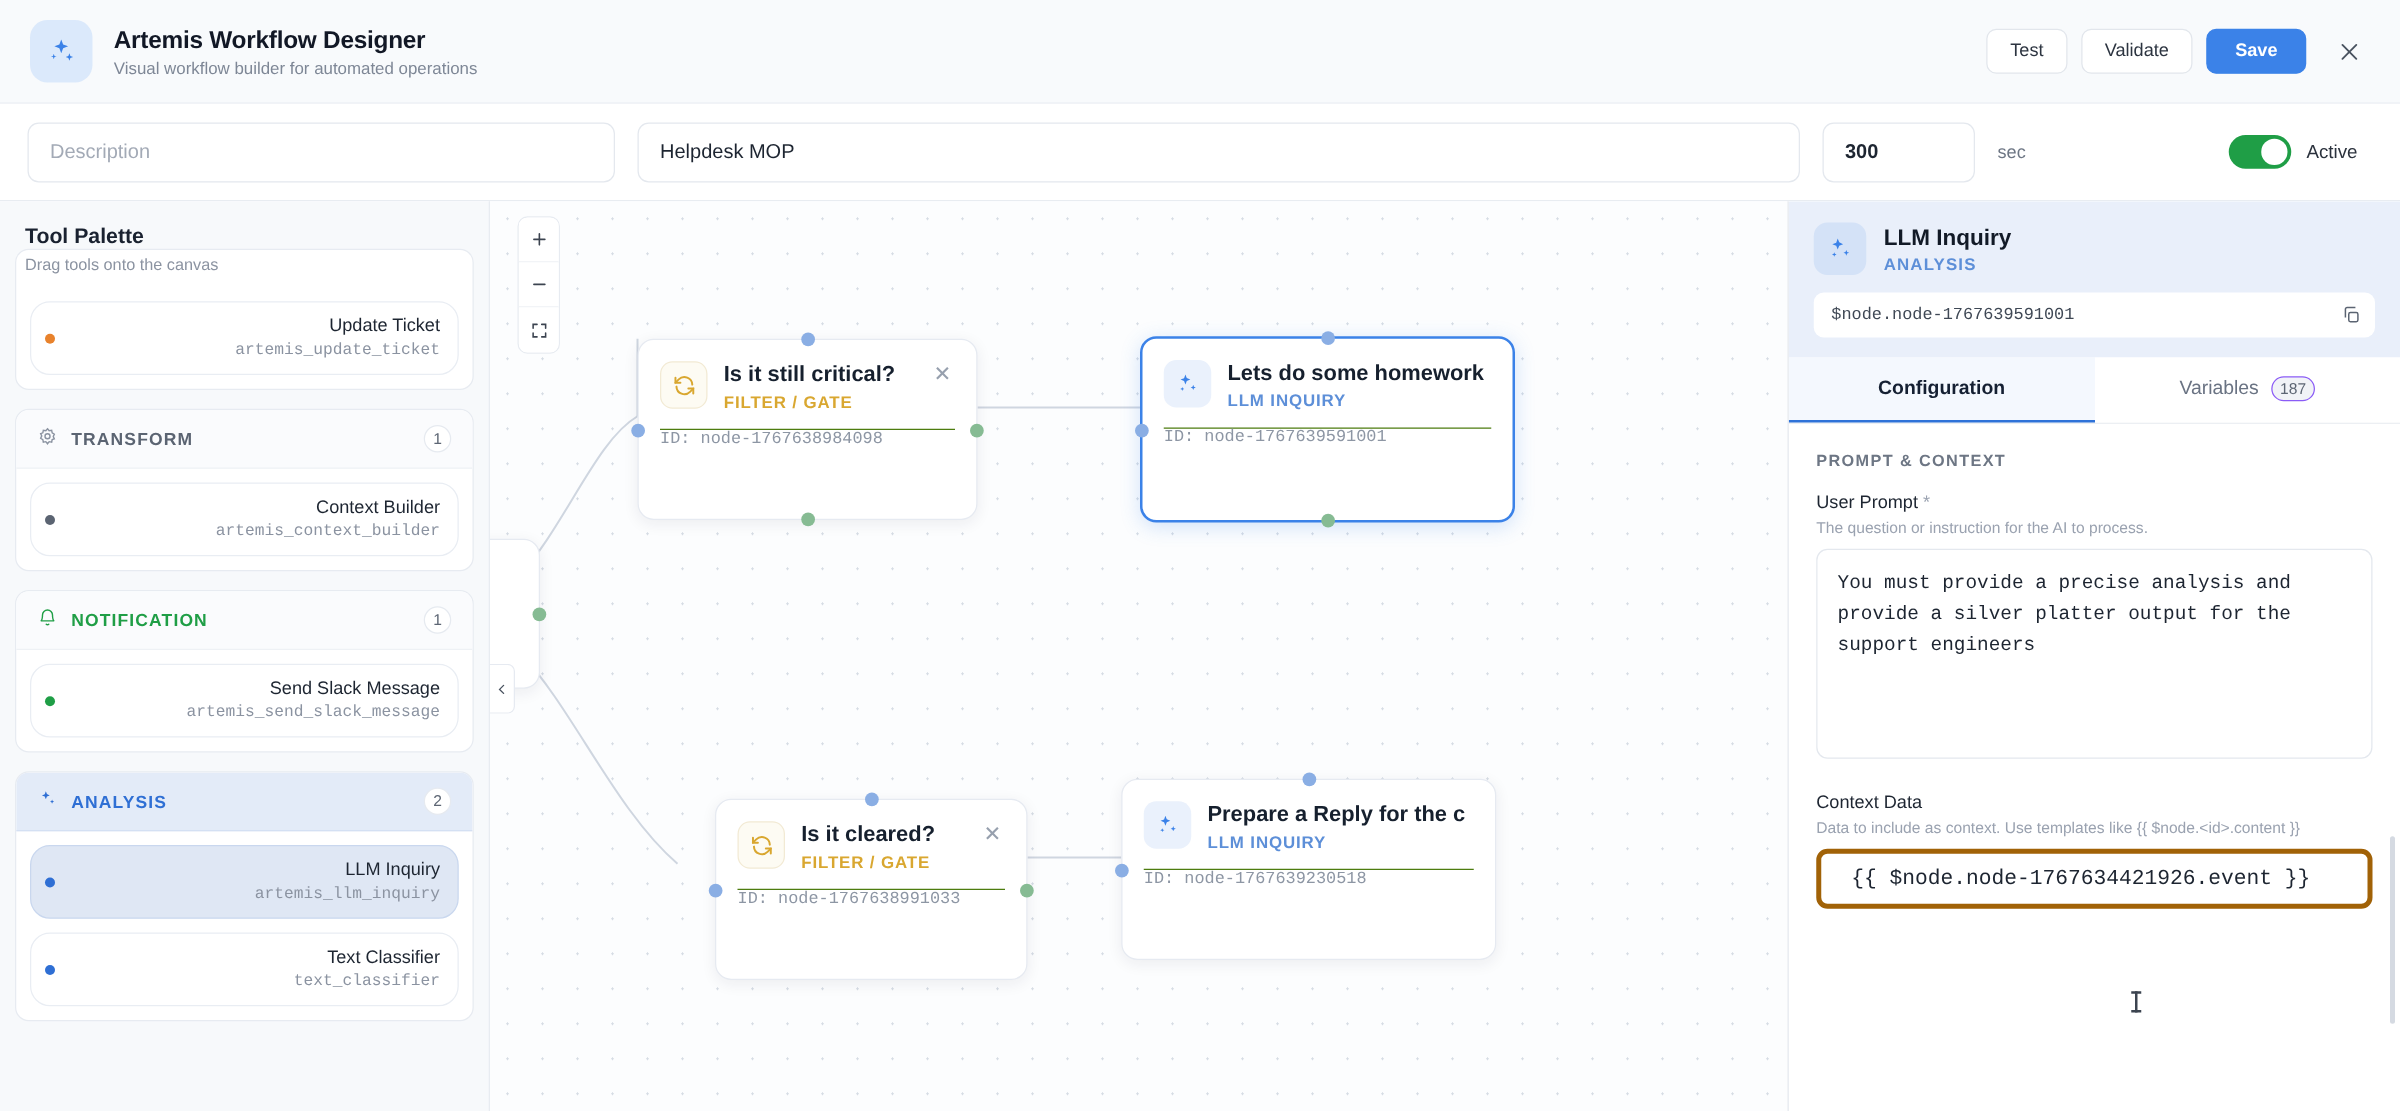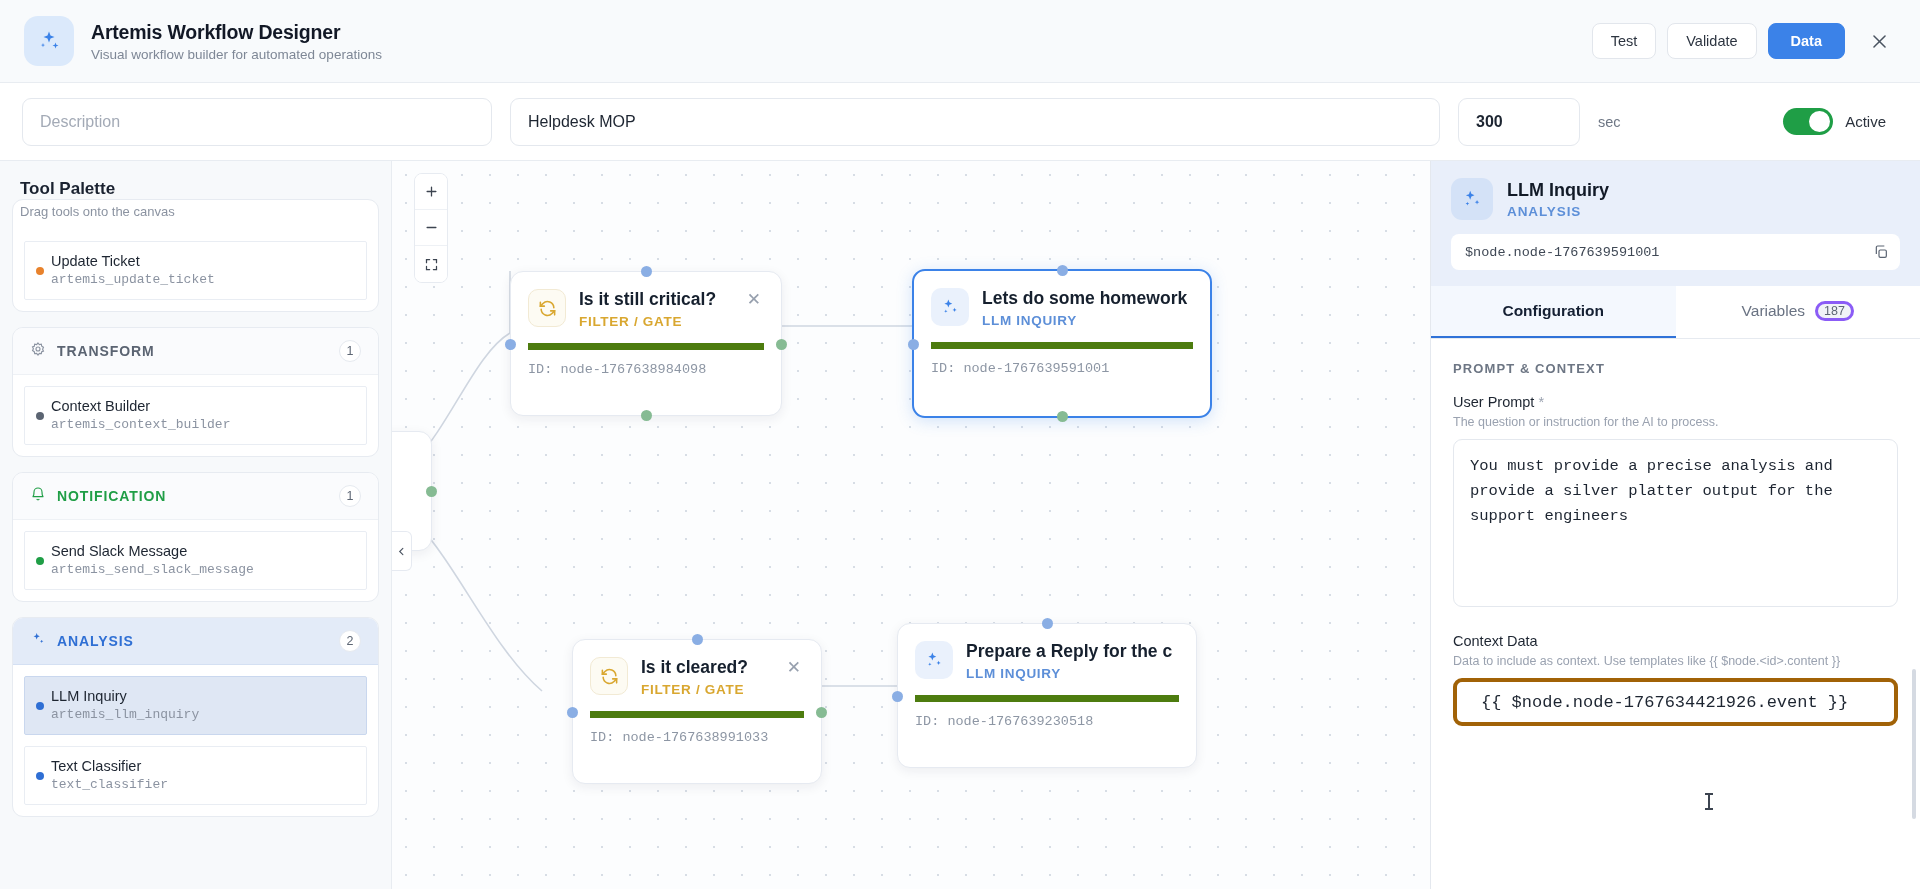--- a/index.html
+++ b/index.html
@@ -81,22 +81,22 @@
   .grp-name { font-size:14px; font-weight:bold; letter-spacing:0.9px; }
   .grp-name.transform { color:#5b6472; }
   .grp-name.notification { color:#1f9e46; }
   .grp-name.analysis { color:#2f6fd4; }
   .grp-count {
     margin-left:auto; min-width:22px; height:22px; border-radius:11px; background:#fff;
     border:1px solid #e6eaf0; font-size:12.5px; color:#5d6674;
     display:flex; align-items:center; justify-content:center; padding:0 6px;
   }
   .pal-item {
-    margin:11px; border:1px solid #e9edf3; border-radius:2px; background:#fff;
-    padding:11px 14px 12px 26px; position:relative; cursor:grab;
+    margin:11px; border:1px solid #e9edf3; border-radius:16px; background:#fff;
+    padding:11px 14px 12px 26px; position:relative; cursor:grab;text-align:right;
   }
   .pal-item.sel { background:#dfe7f4; border-color:#c9d7ee; }
   .pal-dot { position:absolute; left:11px; top:50%; width:8px; height:8px; border-radius:50%; transform:translateY(-50%); }
   .dot-orange { background:#e8822c; }
   .dot-gray { background:#5b6472; }
   .dot-green { background:#1f9e46; }
   .dot-blue { background:#2f6fd4; }
   .pal-item-name { font-size:14.5px; color:#1d2531; }
   .pal-item-slug { font-size:13px; color:#8b93a1; font-family:"Liberation Mono", monospace; margin-top:3px; }
 
@@ -127,21 +127,21 @@
   .node-ico { width:38px; height:38px; border-radius:10px; display:flex; align-items:center; justify-content:center; flex:0 0 auto; }
   .ico-filter { background:#fdfbf3; border:1px solid #f2ead4; }
   .ico-llm { background:#eaf1fc; }
   .node-txt { flex:1; min-width:0; }
   .node-title { font-size:17.5px; font-weight:bold; color:#16202e; white-space:nowrap; }
   .node-type { font-size:13.5px; font-weight:bold; letter-spacing:0.7px; margin-top:4px; }
   .type-filter { color:#d9a730; }
   .type-llm { color:#5d8fd8; }
   .node-close { background:none; border:none; cursor:pointer; color:#97a0ae; font-size:17px; padding:2px 4px; line-height:1; font-family:inherit; }
   .node-id {
-    margin:14px 17px 0; padding-top:12px; border-top:7px solid #4d7c0f;
+    margin:14px 17px 0; border-top:1px solid #4d7c0f;
     font-family:"Liberation Mono", monospace; font-size:13.5px; color:#8d96a4;
   }
   .port { position:absolute; width:11px; height:11px; border-radius:50%; }
   .port-blue { background:#8aaee4; }
   .port-green { background:#86bb93; }
   .port-t { top:-6px; left:50%; margin-left:-5px; }
   .port-b { bottom:-6px; left:50%; margin-left:-5px; }
   .port-l { left:-6px; top:50%; margin-top:-5px; }
   .port-r { right:-6px; top:50%; margin-top:-5px; }
   .edge { position:absolute; stroke:#cfd6e0; stroke-width:1.6; fill:none; }
@@ -163,21 +163,21 @@
   }
   .copy-btn { margin-left:auto; background:none; border:none; cursor:pointer; color:#5b6472; display:flex; font-family:inherit; }
   .tabs { display:flex; border-bottom:1px solid #e6eaf0; }
   .tab {
     flex:1; height:52px; display:flex; align-items:center; justify-content:center; gap:10px;
     font-size:15.5px; color:#6a7383; cursor:pointer; background:#fff; border:none;
     border-bottom:2.5px solid transparent; font-family:inherit;
   }
   .tab.active { color:#152033; font-weight:bold; border-bottom-color:#2f72d8; background:#f4f8fe; }
   .tab-badge {
-    min-width:24px; height:20px; border-radius:10px; background:#f1f3f7; border:3px solid #8b5cf6;
+    min-width:24px; height:20px; border-radius:10px; background:#f1f3f7; border:1px solid #8b5cf6;
     font-size:12.5px; color:#5d6674; display:flex; align-items:center; justify-content:center; padding:0 6px; font-weight:normal;
   }
   .insp-body { padding:22px 22px 0; height:676px; overflow:hidden; position:relative; }
   .section-label {
     font-size:13px; font-weight:bold; letter-spacing:1.1px; color:#6d7684; margin-bottom:18px;
   }
   .field-label { font-size:14.5px; color:#1d2531; }
   .req { color:#9aa2b0; }
   .field-hint { font-size:12.5px; color:#9aa2b0; margin-top:5px; }
   .textarea {
@@ -219,21 +219,21 @@
         </svg>
       </div>
       <div class="brand-txt">
         <div class="brand-title">Artemis Workflow Designer</div>
         <div class="brand-sub">Visual workflow builder for automated operations</div>
       </div>
     </div>
     <div class="header-actions">
       <button class="btn">Test</button>
       <button class="btn">Validate</button>
-      <button class="btn btn-primary">Data</button>
+      <button class="btn btn-primary">Save</button>
       <button class="icon-x-btn">
         <svg width="19" height="19" viewBox="0 0 24 24" stroke="currentColor" stroke-width="1.9" fill="none" stroke-linecap="round">
           <path d="M5 5l14 14M19 5L5 19"></path>
         </svg>
       </button>
     </div>
   </div>
 
   <div class="metabar">
     <div class="field f-desc">Description</div>

